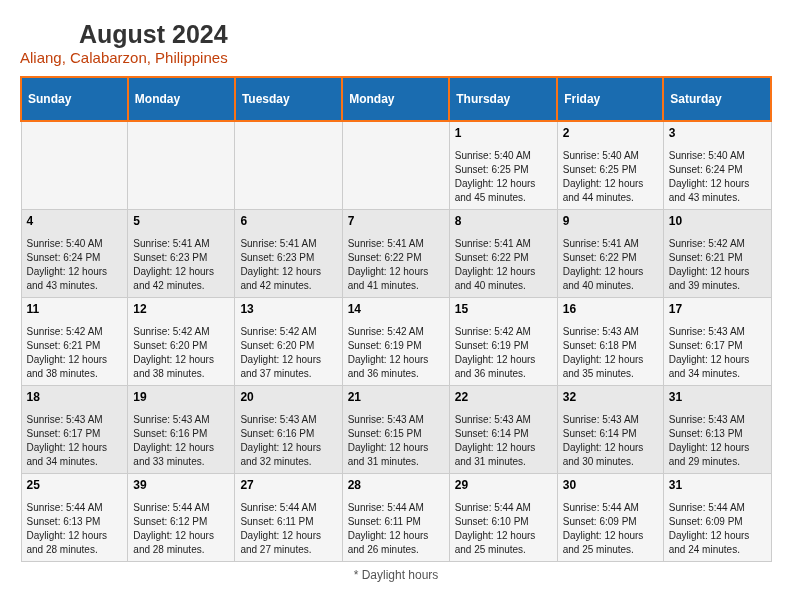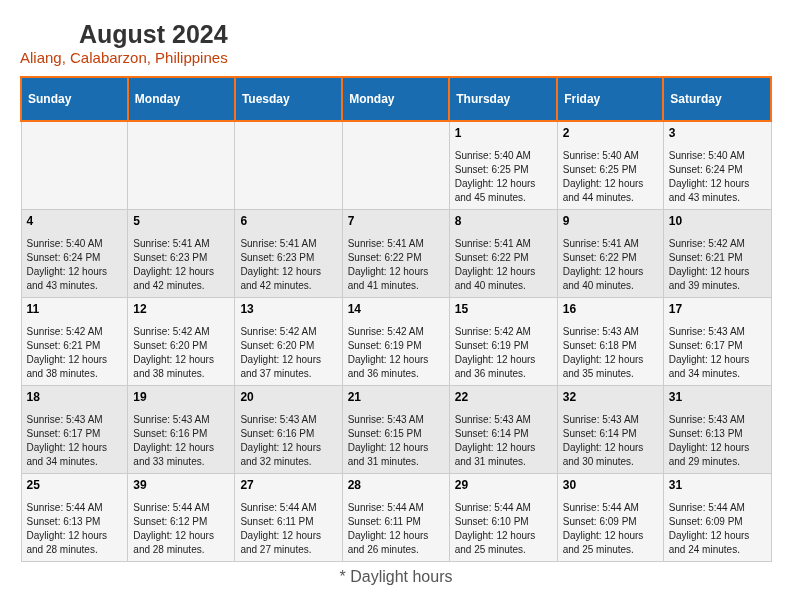--- a/index.html
+++ b/index.html
@@ -82,21 +82,21 @@
       font-size: 10px;
       color: #222;
       line-height: 1.4;
       margin-top: 9px;
     }
     .empty-cell {
       background-color: #f5f5f5;
     }
     .footer-note {
       margin-top: 6px;
-      font-size: 16px;
+      font-size: 12px;
       color: #555;
       text-align: center;
     }
   </style>
 </head>
 <body>
 
 <div class="header">
   <div class="title-area">
     <div class="month-year">August 2024</div>

